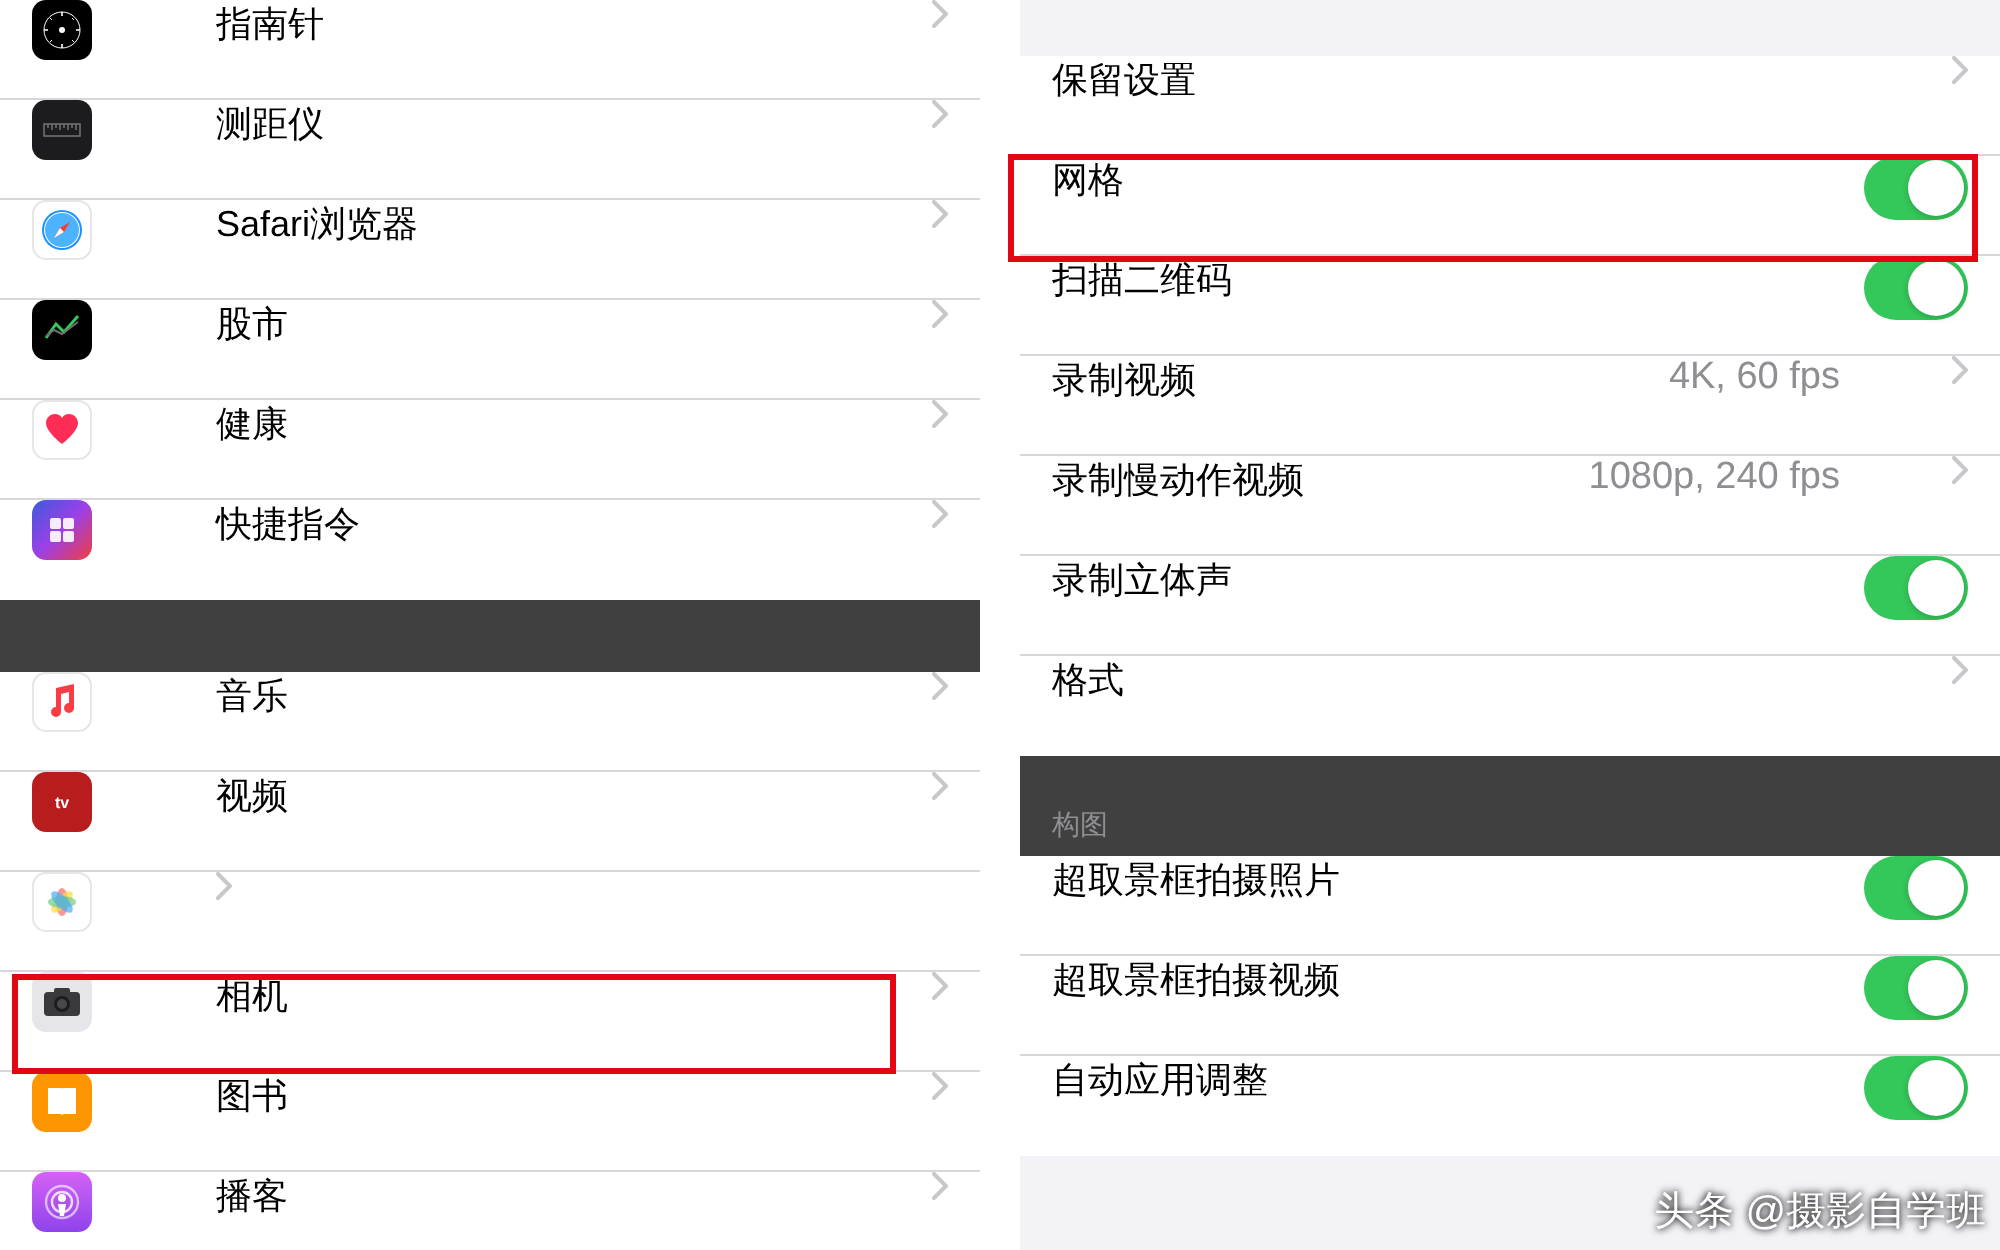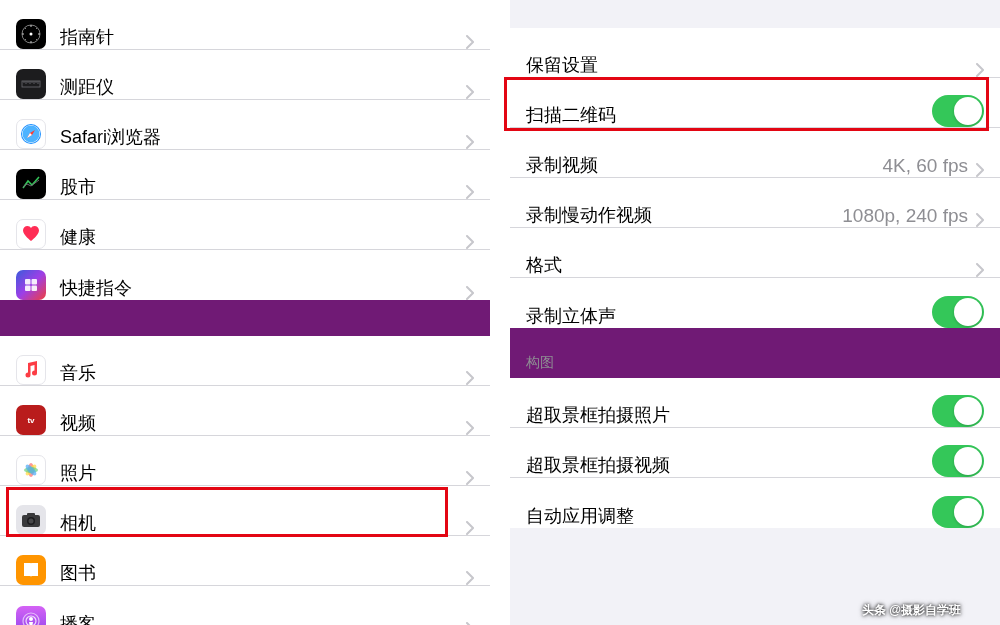--- a/index.html
+++ b/index.html
@@ -11,29 +11,30 @@
       overflow: hidden;
       position: relative;
     }
     .panel {
       background: #f2f2f7;
       overflow: hidden;
     }
     .panel-left { width: 49%; flex-shrink: 0; }
     .gap { width: 2%; background: #fff; }
     .panel-right { width: 49%; flex-shrink: 0; }
-    .section-spacer { height: 36px; background: #701a75; }
+    .section-spacer { height: 36px; background: #404040; }
     .row {
       background: #fff;
       display: flex;
-      align-items: flex-end;
+      align-items: flex-start;
       height: 50px;
       padding: 0 16px;
       border-bottom: 0.5px solid #d6d6db;
       position: relative;
+      gap: 48px;
     }
     .row:last-child { border-bottom: none; }
     .icon-box {
       width: 30px; height: 30px;
       border-radius: 7px;
       display: flex;
       align-items: center;
       justify-content: center;
       margin-right: 14px;
       flex-shrink: 0;
@@ -76,26 +77,26 @@
       background: #f2f2f7;
     }
     .highlight-red {
       position: absolute;
       border: 3px solid #e30613;
       pointer-events: none;
       z-index: 10;
     }
     .watermark {
       position: absolute;
-      bottom: 6px; right: 39px;
-      font-size: 12px;
+      bottom: 6px; right: 7px;
+      font-size: 20px;
       color: #fff;
       text-shadow: 0 0 3px rgba(0,0,0,0.8), 0 0 5px rgba(0,0,0,0.7);
       z-index: 20;
-      font-weight: 700;
+      font-weight: 400;
     }
     .group { background: #fff; }
     .small-spacer-top { height: 28px; background: #f2f2f7; }
   </style>
 </head>
 <body>
 
 <div class="panel panel-left">
   <div class="group">
     <div class="row">
@@ -223,21 +224,20 @@
       <div class="icon-box" style="background:#fff;border:0.5px solid #e5e5ea">
         <svg width="22" height="22" viewBox="0 0 22 22">
             <g transform="translate(11,11)">
               <ellipse rx="3" ry="7" fill="#ff6b6b" opacity="0.7"></ellipse>
               <ellipse rx="3" ry="7" fill="#ffd93d" opacity="0.7" transform="rotate(45)"></ellipse>
               <ellipse rx="3" ry="7" fill="#6bcf7f" opacity="0.7" transform="rotate(90)"></ellipse>
               <ellipse rx="3" ry="7" fill="#4dabf7" opacity="0.7" transform="rotate(135)"></ellipse>
             </g>
           </svg>
       </div>
-      <span class="label">照片</span>
       <span class="chev">
           <svg width="8" height="14" viewBox="0 0 8 14">
             <path d="M1 1 L7 7 L1 13" stroke="#c7c7cc" stroke-width="2" fill="none" stroke-linecap="round"></path>
           </svg>
         </span>
     </div>
     <div class="row">
       <div class="icon-box" style="background:#e5e5ea">
         <svg width="22" height="18" viewBox="0 0 22 18">
             <rect x="2" y="4" width="18" height="12" rx="2" fill="#3a3a3c"></rect>
@@ -292,20 +292,24 @@
   <div class="group">
     <div class="row">
       <span class="label">保留设置</span>
       <span class="chev">
           <svg width="8" height="14" viewBox="0 0 8 14">
             <path d="M1 1 L7 7 L1 13" stroke="#c7c7cc" stroke-width="2" fill="none" stroke-linecap="round"></path>
           </svg>
         </span>
     </div>
     <div class="row">
+      <span class="label">网格</span>
+      <div class="toggle"></div>
+    </div>
+    <div class="row">
       <span class="label">扫描二维码</span>
       <div class="toggle"></div>
     </div>
     <div class="row">
       <span class="label">录制视频</span>
       <span class="detail">4K, 60 fps</span>
       <span class="chev">
           <svg width="8" height="14" viewBox="0 0 8 14">
             <path d="M1 1 L7 7 L1 13" stroke="#c7c7cc" stroke-width="2" fill="none" stroke-linecap="round"></path>
           </svg>
@@ -314,30 +318,30 @@
     <div class="row">
       <span class="label">录制慢动作视频</span>
       <span class="detail">1080p, 240 fps</span>
       <span class="chev">
           <svg width="8" height="14" viewBox="0 0 8 14">
             <path d="M1 1 L7 7 L1 13" stroke="#c7c7cc" stroke-width="2" fill="none" stroke-linecap="round"></path>
           </svg>
         </span>
     </div>
     <div class="row">
+      <span class="label">录制立体声</span>
+      <div class="toggle"></div>
+    </div>
+    <div class="row">
       <span class="label">格式</span>
       <span class="chev">
           <svg width="8" height="14" viewBox="0 0 8 14">
             <path d="M1 1 L7 7 L1 13" stroke="#c7c7cc" stroke-width="2" fill="none" stroke-linecap="round"></path>
           </svg>
         </span>
-    </div>
-    <div class="row">
-      <span class="label">录制立体声</span>
-      <div class="toggle"></div>
     </div>
   </div>
 
   <div class="section-spacer" style="height:50px;display:flex;align-items:flex-end">
     <div class="section-header" style="background:transparent;width:100%">构图</div>
   </div>
 
   <div class="group">
     <div class="row">
       <span class="label">超取景框拍摄照片</span>

